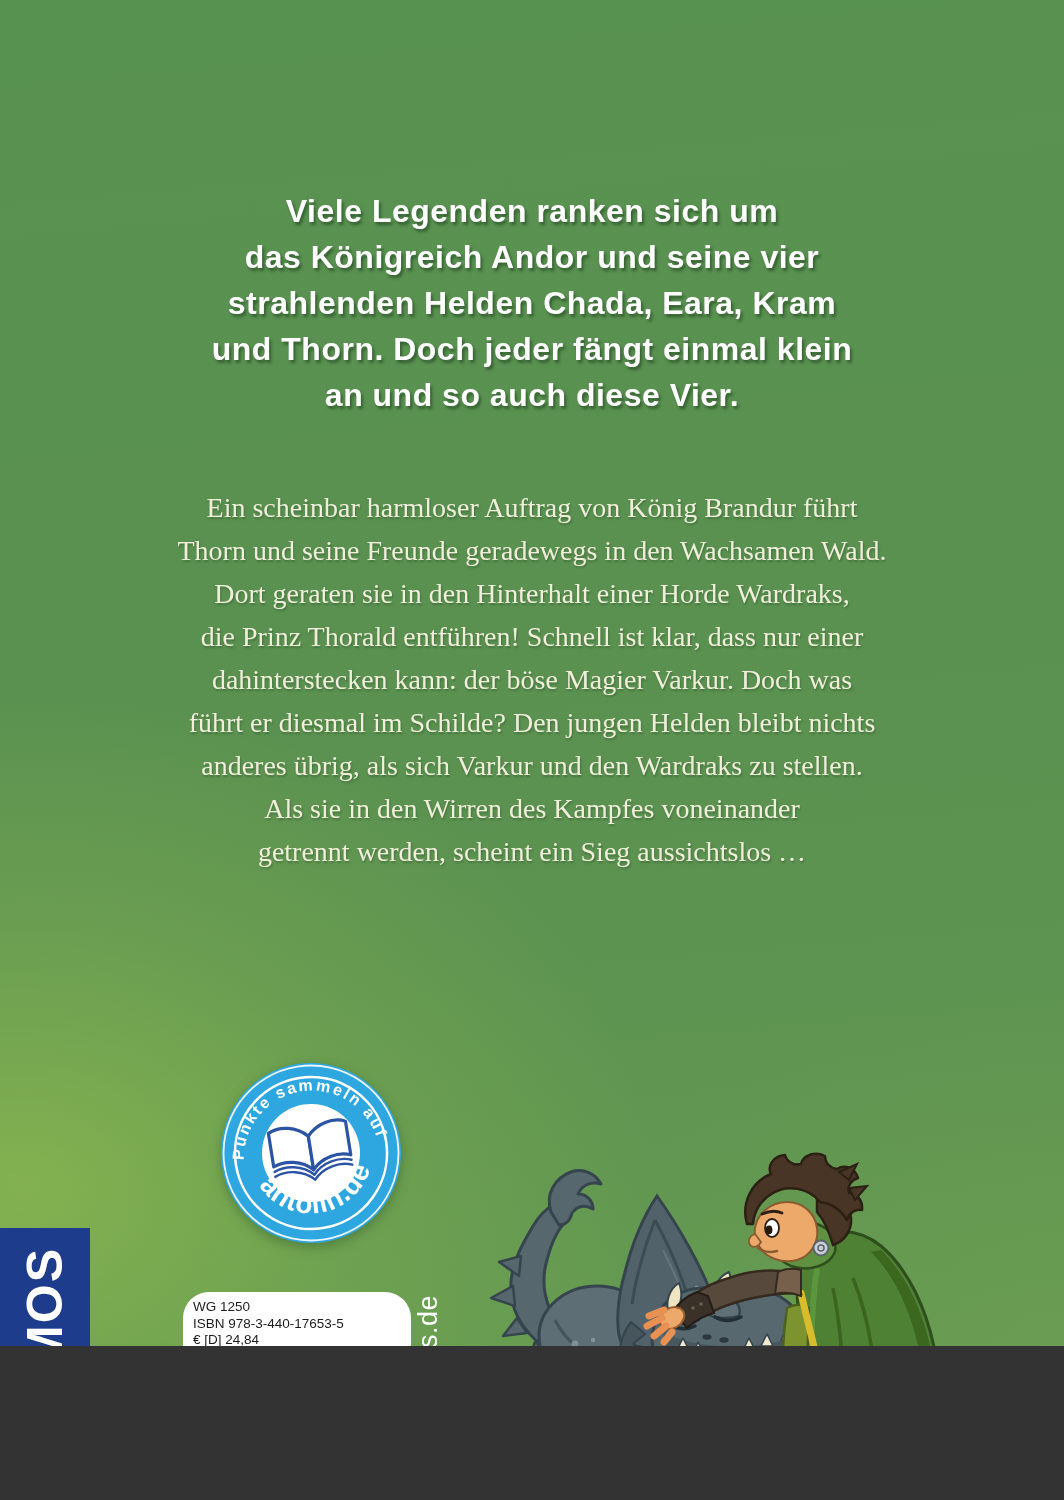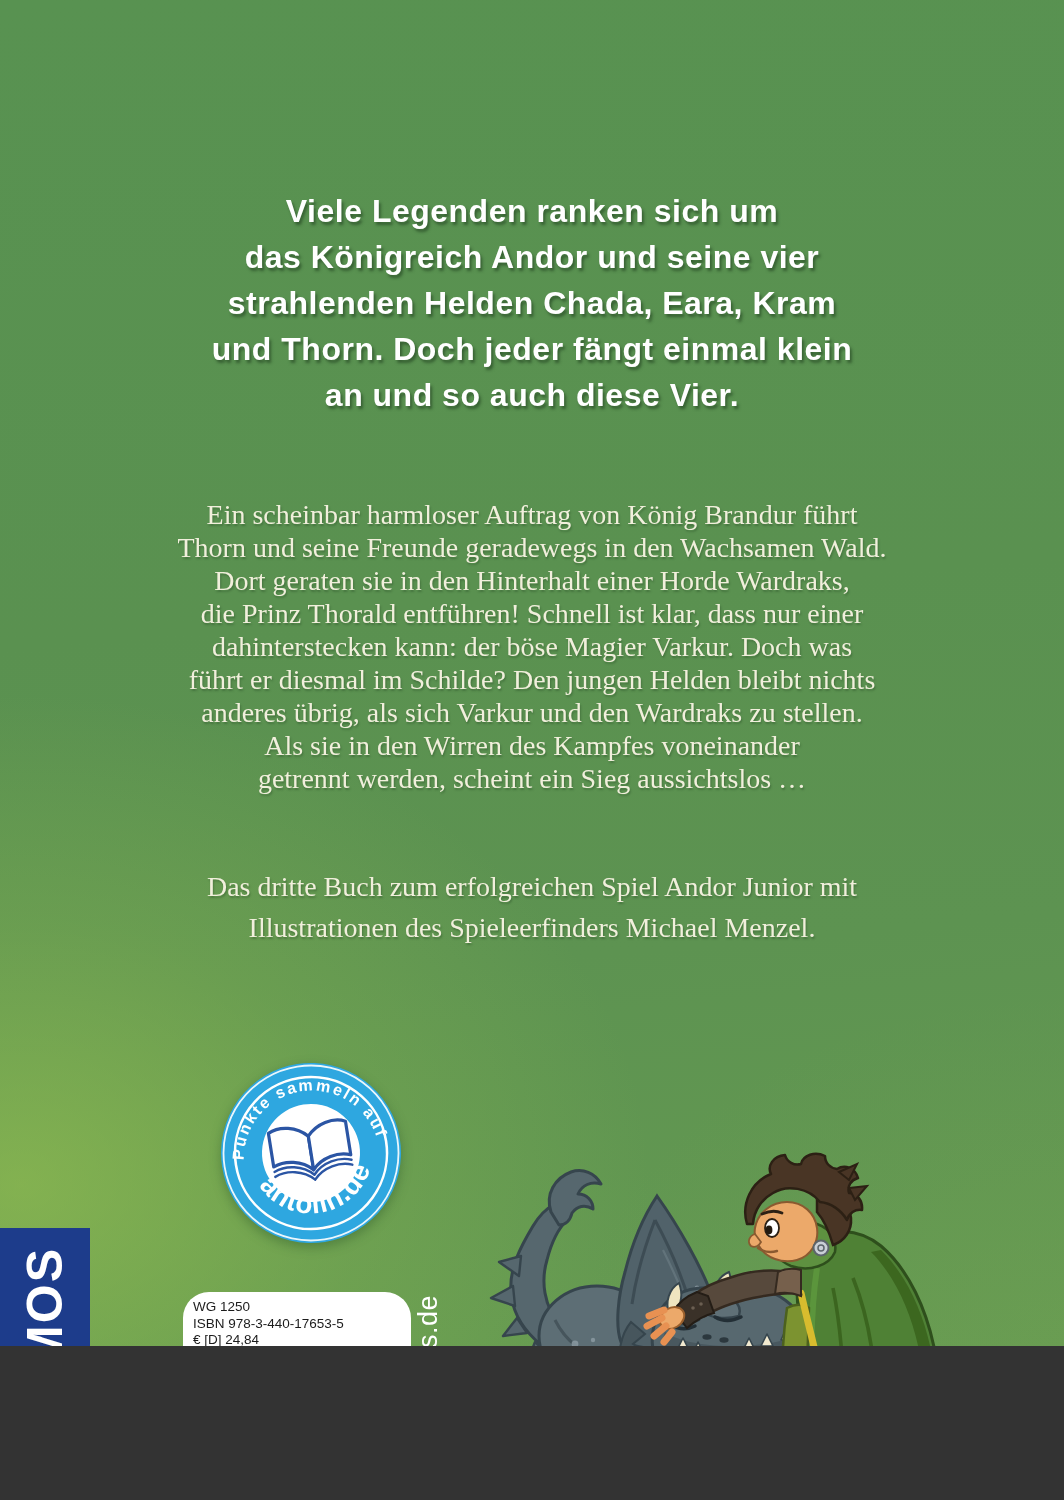--- a/index.html
+++ b/index.html
@@ -17,24 +17,23 @@
     position:absolute;top:188px;left:40px;right:40px;
     text-align:center;color:#ffffff;
     font-size:32px;line-height:46px;font-weight:700;letter-spacing:.5px;
     text-shadow:2px 3px 3px rgba(25,55,25,.55);
     white-space:pre-line;
   }
   .blurb{
     position:absolute;top:486px;left:40px;right:40px;
     text-align:center;color:#f1efdc;
     font-family:"Liberation Serif",serif;
-    font-size:28px;line-height:33px;
+    font-size:28px;line-height:43px;
     text-shadow:1px 2px 2px rgba(30,60,30,.35);
     white-space:pre-line;
-    margin-top:12px;
   }
   .book-note{
     position:absolute;top:866px;left:40px;right:40px;
     text-align:center;color:#f1efdc;
     font-family:"Liberation Serif",serif;
     font-size:28px;line-height:41px;
     text-shadow:1px 2px 2px rgba(30,60,30,.35);
     white-space:pre-line;
   }
   .badge{
@@ -83,22 +82,20 @@
   <div class="blurb">Ein scheinbar harmloser Auftrag von König Brandur führt
 Thorn und seine Freunde geradewegs in den Wachsamen Wald.
 Dort geraten sie in den Hinterhalt einer Horde Wardraks,
 die Prinz Thorald entführen! Schnell ist klar, dass nur einer
 dahinterstecken kann: der böse Magier Varkur. Doch was
 führt er diesmal im Schilde? Den jungen Helden bleibt nichts
 anderes übrig, als sich Varkur und den Wardraks zu stellen.
 Als sie in den Wirren des Kampfes voneinander
 getrennt werden, scheint ein Sieg aussichtslos …</div>
 
-  <div class="book-note">Das dritte Buch zum erfolgreichen Spiel Andor Junior mit
-Illustrationen des Spieleerfinders Michael Menzel.</div>
 
   <svg class="badge" viewBox="0 0 182 182">
     <g transform="rotate(-9 91 91)">
       <circle cx="91" cy="91" r="90" fill="#2ea7e0"></circle>
       <circle cx="91" cy="91" r="87.5" fill="none" stroke="rgba(255,255,255,.9)" stroke-width="1.8"></circle>
       <circle cx="91" cy="91" r="76" fill="none" stroke="#ffffff" stroke-width="2.6"></circle>
       <circle cx="91" cy="91" r="49" fill="#ffffff"></circle>
 
       <g stroke="#2b55a4" stroke-linejoin="round" stroke-linecap="round">
         <path d="M 91,74 C 81,63 64,59 52,65 L 52,99 C 64,94 81,97 91,108 Z" fill="#fff" stroke-width="3.2"></path>

